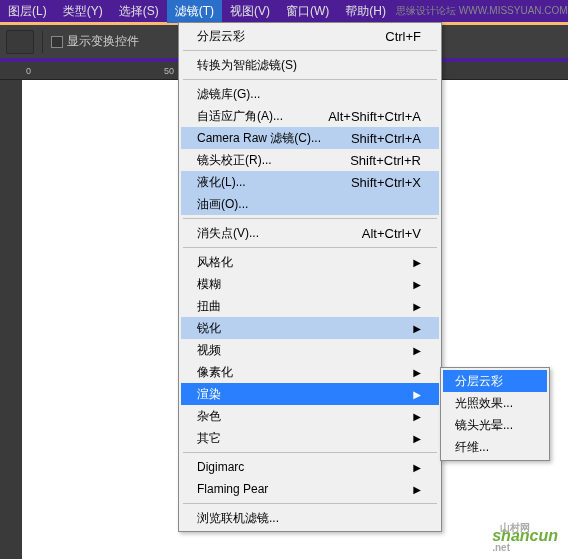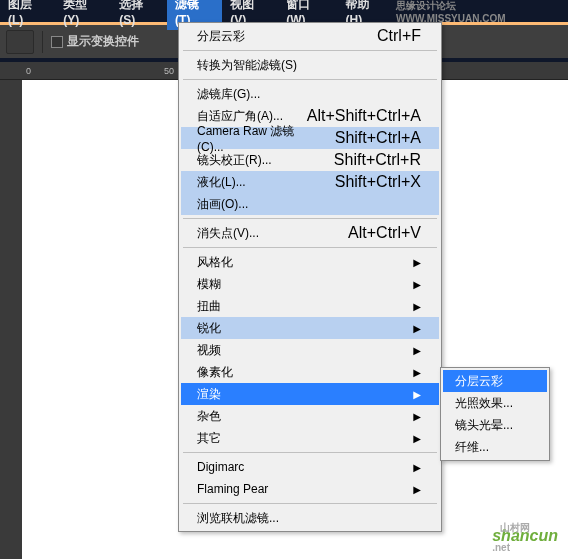--- a/index.html
+++ b/index.html
@@ -1,39 +1,39 @@
 <!DOCTYPE html>
 <html><head>
 <meta charset="utf-8">
 <style>
   * { margin: 0; padding: 0; box-sizing: border-box; font-family: "Microsoft YaHei", SimSun, Arial, sans-serif; }
   body { width: 568px; height: 559px; background: #fff; overflow: hidden; position: relative; }
   .app-bg { position: absolute; inset: 0; background: #fff; }
-  .top-area { position: absolute; top: 0; left: 0; right: 0; height: 62px; background: #0f172a; font-weight: bold; }
+  .top-area { position: absolute; top: 0; left: 0; right: 0; height: 62px; background: #4c1d95; }
   .menubar { display: flex; height: 22px; align-items: center; font-size: 12px; color: #e0e0e0; }
   .menu-item { padding: 3px 8px; cursor: default; }
   .menu-item.active { background: #2a6fc9; color: #fff; }
   .menu-tail { color: #888; font-size: 10px; padding-left: 2px; }
   .toolbar { display: flex; align-items: center; height: 36px; padding: 4px 6px; border-top: 3px solid #fdba74; background: #3f3f3f; gap: 4px; }
   .tool-btn { width: 28px; height: 24px; background: #3a3a3a; border: 1px solid #2a2a2a; border-radius: 2px; }
   .tool-divider { width: 1px; height: 22px; background: #2a2a2a; margin: 0 4px; }
   .checkbox-wrap { display: flex; align-items: center; gap: 4px; color: #ccc; font-size: 12px; }
   .chk { width: 12px; height: 12px; border: 1px solid #888; background: #333; }
   .ruler { position: absolute; top: 62px; left: 0; right: 0; height: 18px; background: #3a3a3a; border-bottom: 1px solid #222; }
   .ruler-label { position: absolute; top: 4px; font-size: 9px; color: #bbb; }
   .canvas { position: absolute; top: 86px; left: 22px; right: 0; bottom: 0; background: #fff; }
   .left-gutter { position: absolute; top: 80px; left: 0; width: 22px; bottom: 0; background: #3a3a3a; }
 
   .dropdown { position: absolute; top: 22px; left: 178px; width: 264px; background: #f0f0f0; border: 1px solid #8a8a8a; box-shadow: 2px 2px 4px rgba(0,0,0,.25); font-size: 12px; padding: 2px; }
   .menu-row { display: flex; justify-content: space-between; align-items: center; height: 22px; padding: 0 18px 0 16px; cursor: default; color: #000; position: relative; }
   .menu-row.hover { background: #2a7fff; color: #fff; }
   .menu-row.hl { background: #b8d0f0; gap: 24px; }
   .menu-sep { height: 1px; background: #c0c0c0; margin: 3px 2px; }
   .arrow { font-size: 10px; }
-  .shortcut { color: #000; font-size: 16px; }
+  .shortcut { color: #000; font-size: 13px; }
 
   .submenu { position: absolute; top: 367px; left: 440px; width: 110px; background: #f0f0f0; border: 1px solid #8a8a8a; box-shadow: 2px 2px 4px rgba(0,0,0,.25); font-size: 12px; padding: 2px; }
   .sub-row { height: 22px; display: flex; align-items: center; padding: 0 12px; color: #000; }
   .sub-row.hover { background: #2a7fff; color: #fff; }
 
   .watermark { position: absolute; bottom: 6px; right: 10px; font-size: 16px; font-style: italic; color: #6fae3c; font-weight: bold; }
   .watermark .net { font-size: 10px; color: #aaa; font-style: normal; display: block; text-align: left; margin-top: -3px; }
   .watermark .cn { font-size: 10px; color: #aaa; position: absolute; top: -6px; right: 28px; font-style: normal; }
 </style>
 </head>

